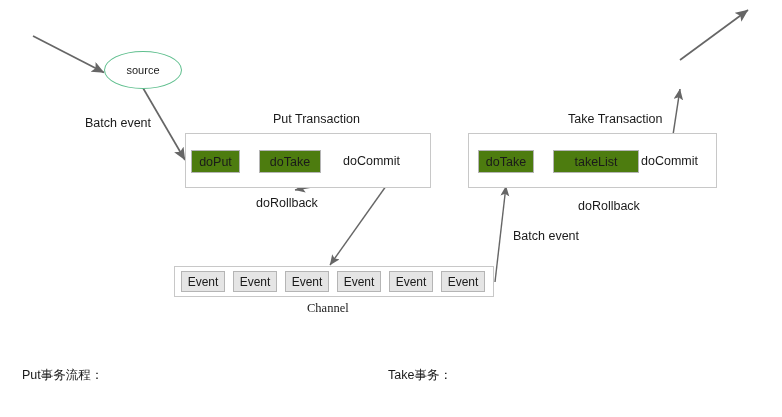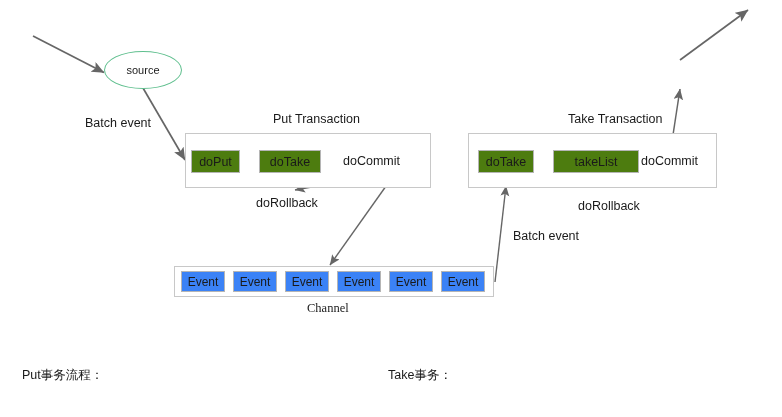--- a/index.html
+++ b/index.html
@@ -67,21 +67,21 @@
   }
   .channel-box {
     position: absolute;
     border: 1px solid #c8c8c8;
     background: #ffffff;
     box-sizing: border-box;
   }
   .event-box {
     position: absolute;
     border: 1px solid #b5b5b5;
-    background: #3b82f6;
+    background: #e5e5e5;
     display: flex;
     align-items: center;
     justify-content: center;
     font-size: 12px;
     color: #1a1a1a;
     box-sizing: border-box;
   }
   .note-block {
     position: absolute;
     font-size: 12.5px;

